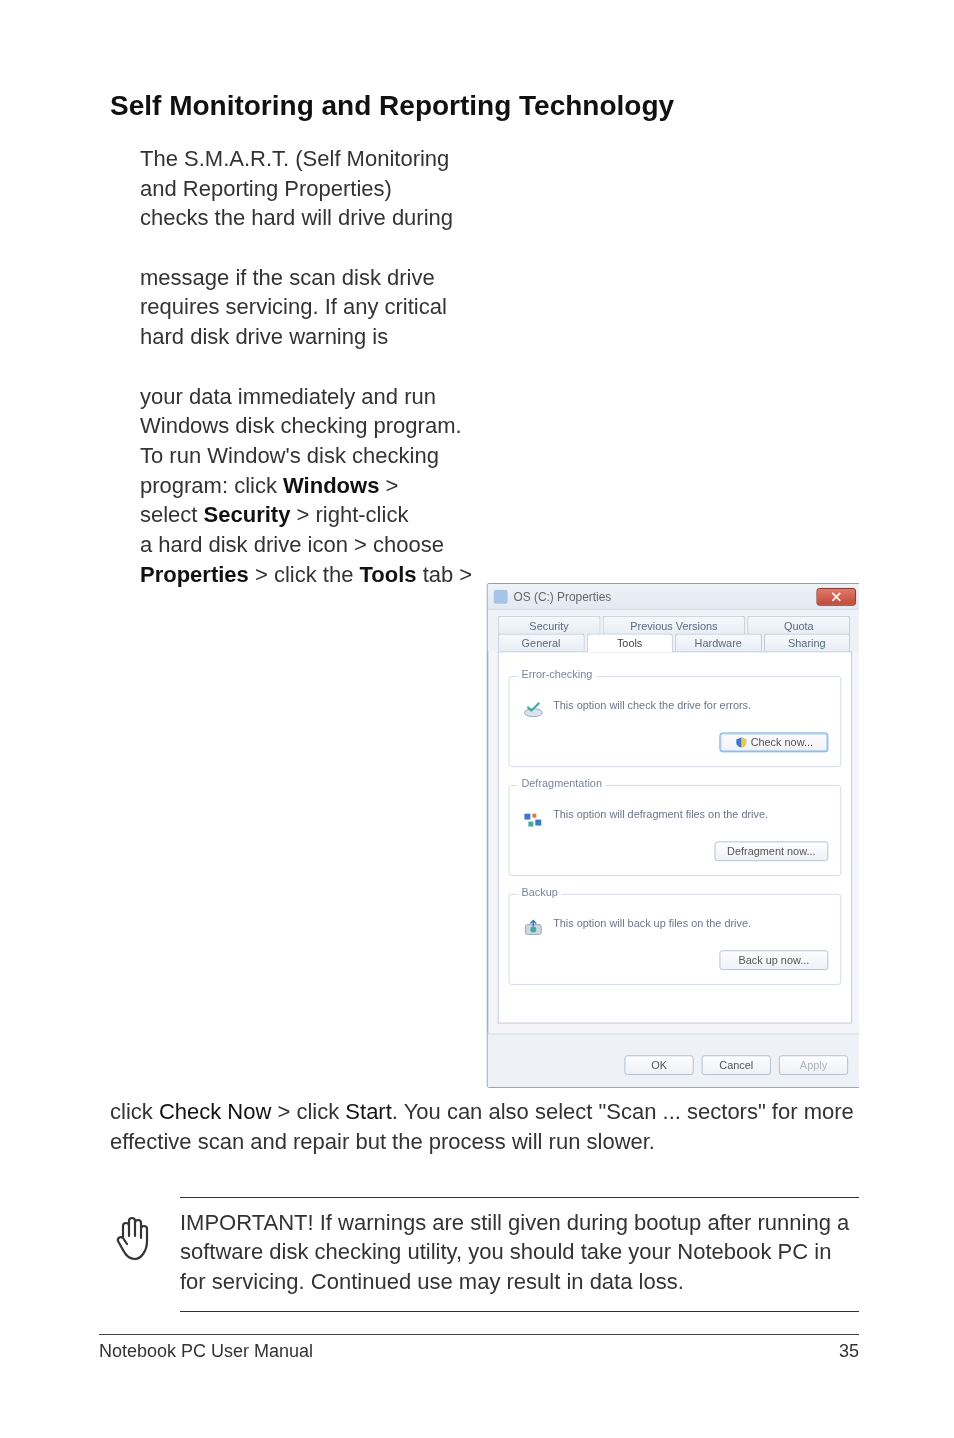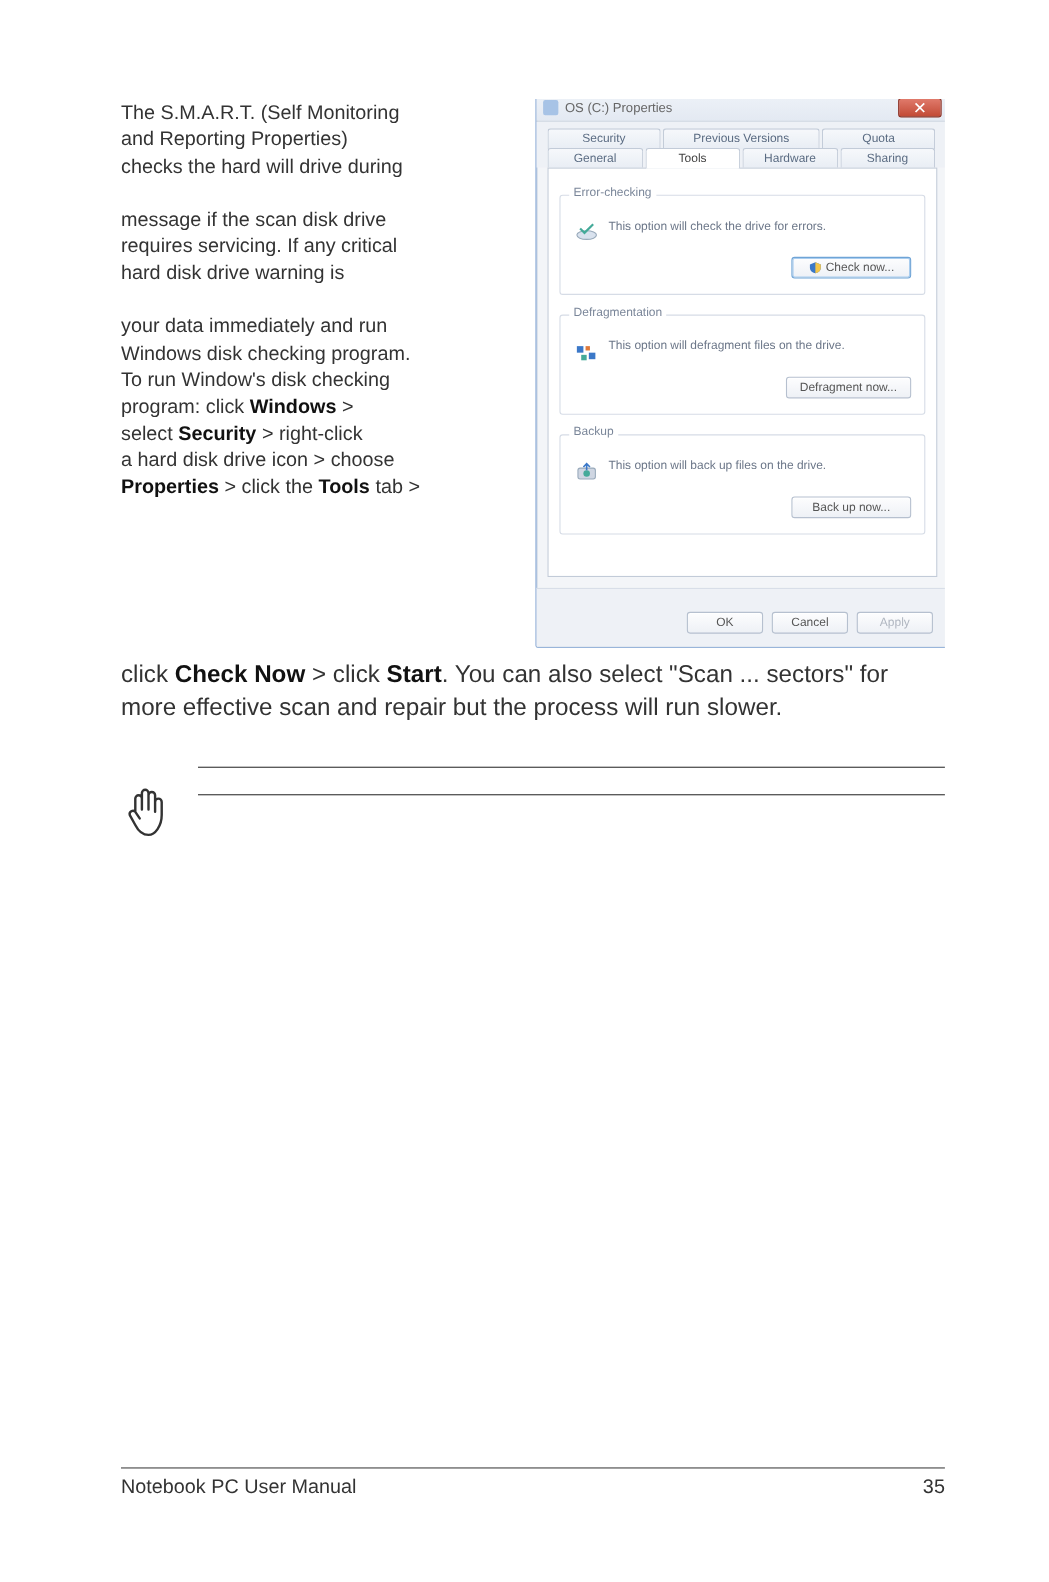--- a/index.html
+++ b/index.html
@@ -16,25 +16,26 @@
   h2.heading {
     font-size: 28px;
     font-weight: 700;
     margin-bottom: 22px;
     color: #111;
   }
   .intro-wrap {
     overflow: hidden;
   }
   .intro-text {
-    font-size: 18px;
+    font-size: 22px;
     line-height: 1.35;
     color: #333;
     width: 345px;
     float: left;
+    margin-left: 30px;
   }
   .intro-text b { font-weight: 700; color:#111; }
   .dialog-img {
     float: right;
     width: 380px;
     border: 1px solid #7a9ecf;
     border-radius: 2px;
     background: #f3f5f8;
     font-family: "Segoe UI", Tahoma, sans-serif;
     color: #555;
@@ -169,21 +170,21 @@
   .dlg-buttons .winbtn { min-width: 70px; padding:3px 8px;margin-top:11px;}
   .dlg-buttons .winbtn.disabled { color:#b0b6c0; }
 
   .continuation {
     font-size: 22px;
     line-height: 1.35;
     color: #333;
     clear: both;
     padding-top: 4px;
   }
-  .continuation b { font-weight:700; color:#111; }
+  .continuation b { font-weight:400; color:#111; }
 
   .note-block {
     margin-top: 40px;
     margin-left: 70px;
     border-top: 1px solid #333;
     border-bottom: 1px solid #333;
     padding: 10px 0 14px 0;
     position: relative;
   }
   .note-icon {
@@ -195,34 +196,35 @@
   }
   .note-text {
     font-size: 22px;
     line-height: 1.35;
     color: #333;
   }
 
   .footer {
     position: absolute;
     bottom: 76px;
-    left: 110px;
+    left: 99px;
     right: 95px;
     border-top: 1px solid #444;
     padding-top: 6px;
     display: flex;
     justify-content: space-between;
     font-size: 18px;
     color: #333;
   }
 </style>
 </head>
 <body>
 
 <div class="page">
+  <h2 class="heading">Self Monitoring and Reporting Technology</h2>
 
   <div class="intro-wrap">
     <div class="intro-text">
       <span>The S.M.A.R.T. (Self Monitoring</span><br>
       <span>and Reporting Properties)</span><br>
       <span>checks the hard will drive during</span><br>
       <br>
       <span>message if the scan disk drive</span><br>
       <span>requires servicing. If any critical</span><br>
       <span>hard disk drive warning is</span><br>
@@ -331,19 +333,20 @@
   <div class="continuation">
     <span>click </span><b>Check Now</b><span> &gt; click </span><b>Start</b><span>. You can also select "Scan ... sectors" for more effective scan and repair but the process will run slower.</span>
   </div>
 
   <div class="note-block">
     <div class="note-icon">
       <svg viewBox="0 0 50 50">
         <path d="M13 24 v-12 a3 3 0 0 1 6 0 v10 M19 22 v-15 a3 3 0 0 1 6 0 v15 M25 22 v-13 a3 3 0 0 1 6 0 v13 M31 24 v-9 a3 3 0 0 1 6 0 v12 c0 10 -6 18 -12 18 c-5 0 -9 -3 -12 -9 l-5 -9 a3 3 0 0 1 5 -3 l4 6" fill="none" stroke="#333" stroke-width="2.2" stroke-linecap="round" stroke-linejoin="round"></path>
       </svg>
     </div>
+    <div class="note-text">IMPORTANT! If warnings are still given during bootup after running a software disk checking utility, you should take your Notebook PC in for servicing. Continued use may result in data loss.</div>
   </div>
 </div>
 
 <div class="footer">
   <span>Notebook PC User Manual</span>
   <span>35</span>
 </div>
 
 </body></html>

